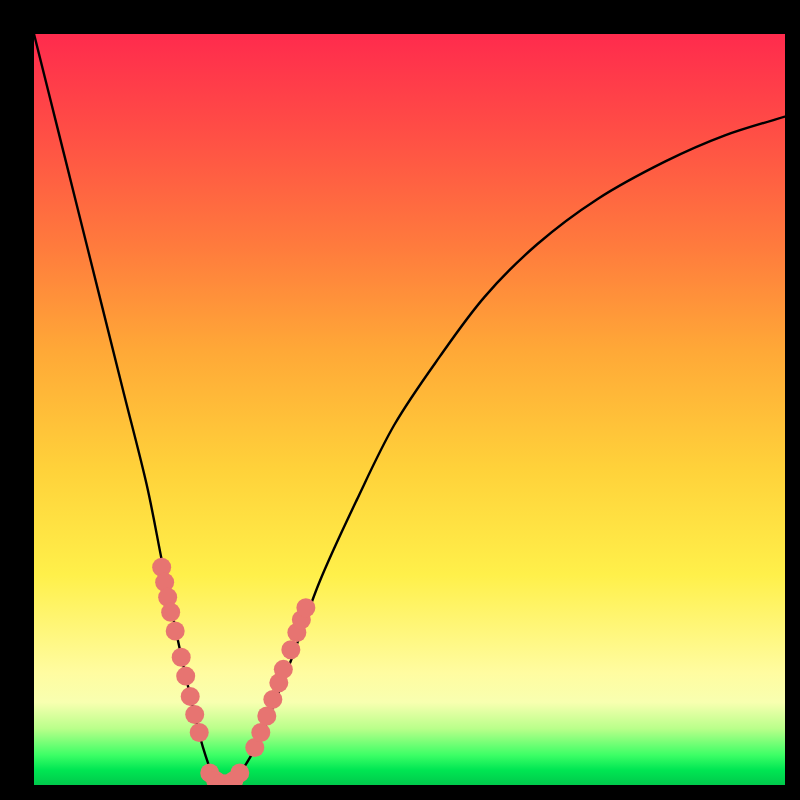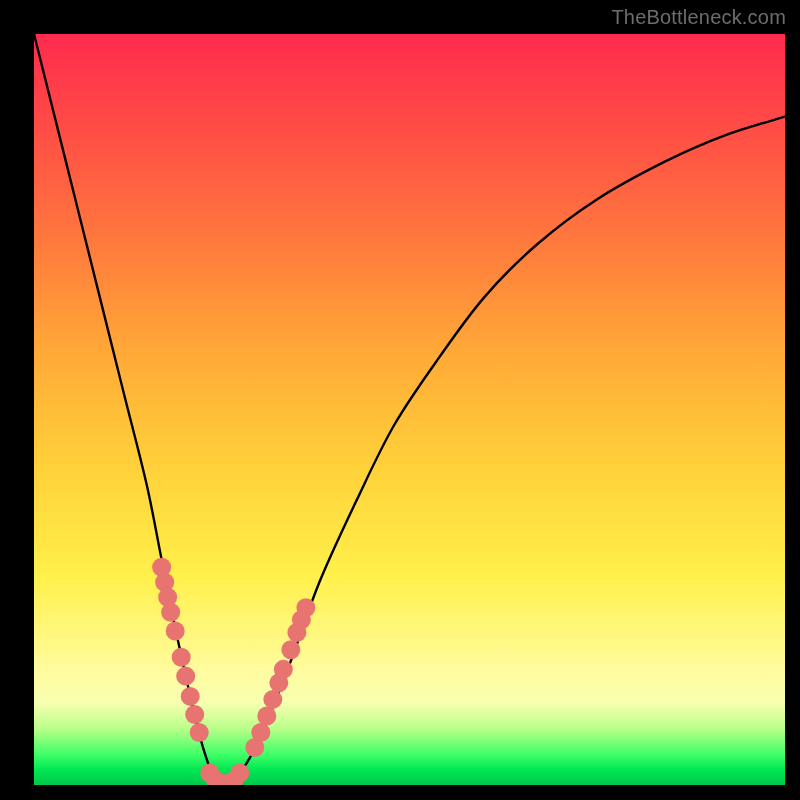--- a/index.html
+++ b/index.html
@@ -90,14 +90,13 @@
           <circle cx="238.82" cy="665.39" r="9.5" fill="#e77471" stroke="#b85a56" stroke-width="0"></circle>
           <circle cx="244.83" cy="648.86" r="9.5" fill="#e77471" stroke="#b85a56" stroke-width="0"></circle>
           <circle cx="249.33" cy="635.35" r="9.5" fill="#e77471" stroke="#b85a56" stroke-width="0"></circle>
           <circle cx="256.84" cy="615.82" r="9.5" fill="#e77471" stroke="#b85a56" stroke-width="0"></circle>
           <circle cx="262.85" cy="598.55" r="9.5" fill="#e77471" stroke="#b85a56" stroke-width="0"></circle>
           <circle cx="267.36" cy="585.78" r="9.5" fill="#e77471" stroke="#b85a56" stroke-width="0"></circle>
           <circle cx="271.86" cy="573.76" r="9.5" fill="#e77471" stroke="#b85a56" stroke-width="0"></circle>
         </g>
     </svg>
   </div>
-  <div class="watermark">TheBottleneck.com</div>
 </div>
 
 </body></html>

